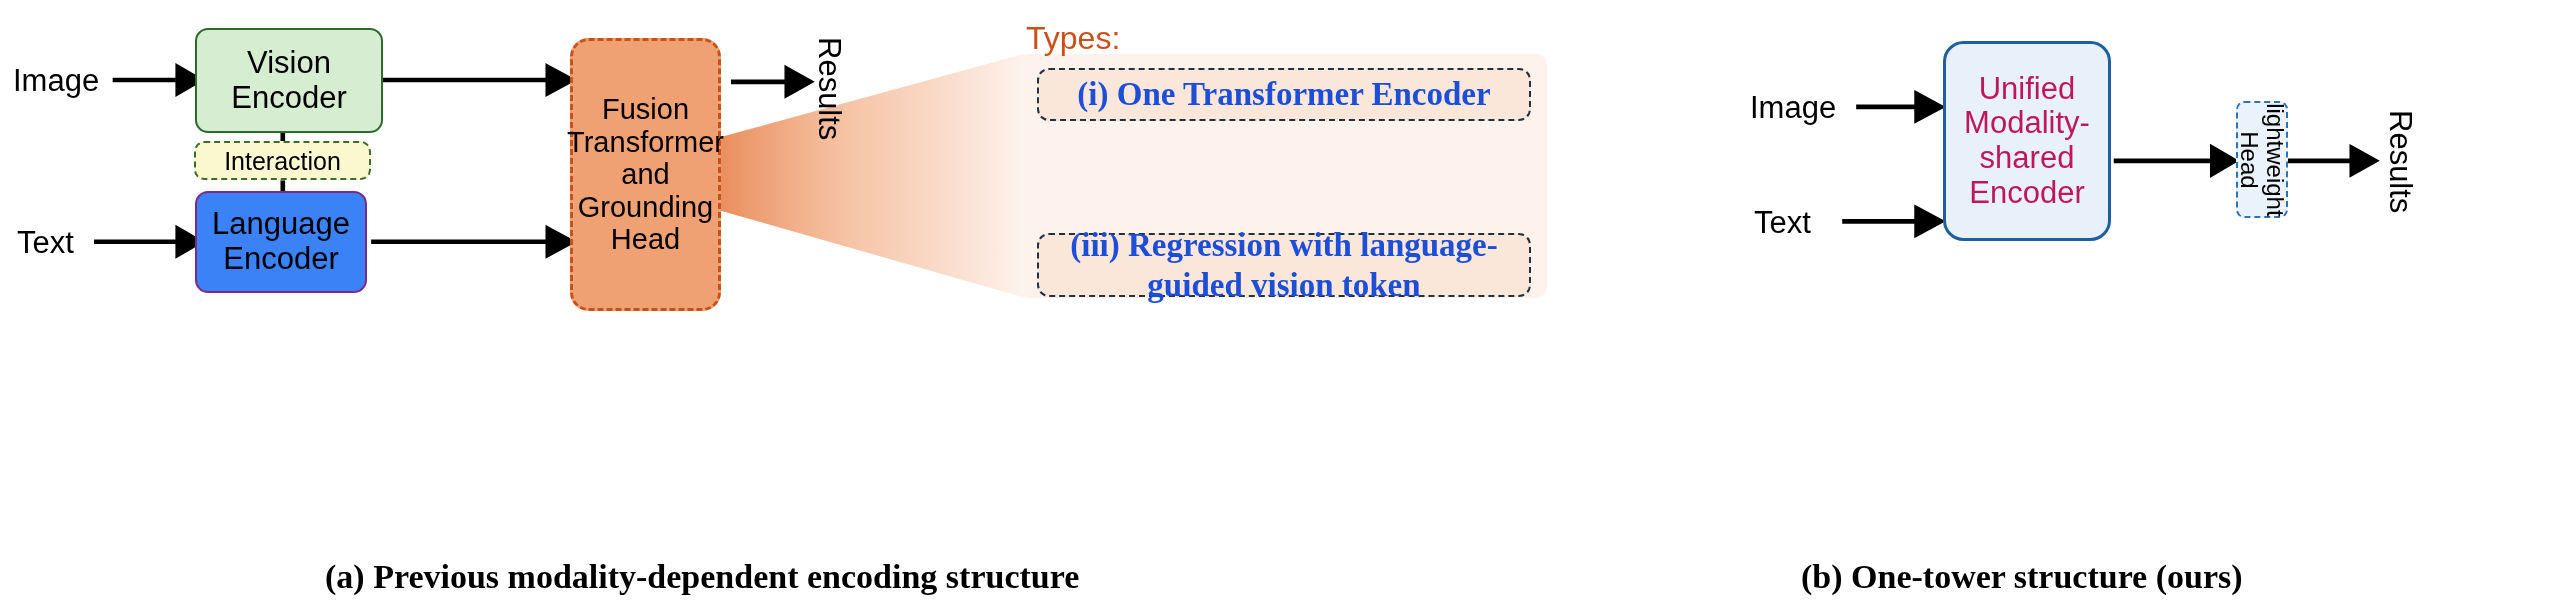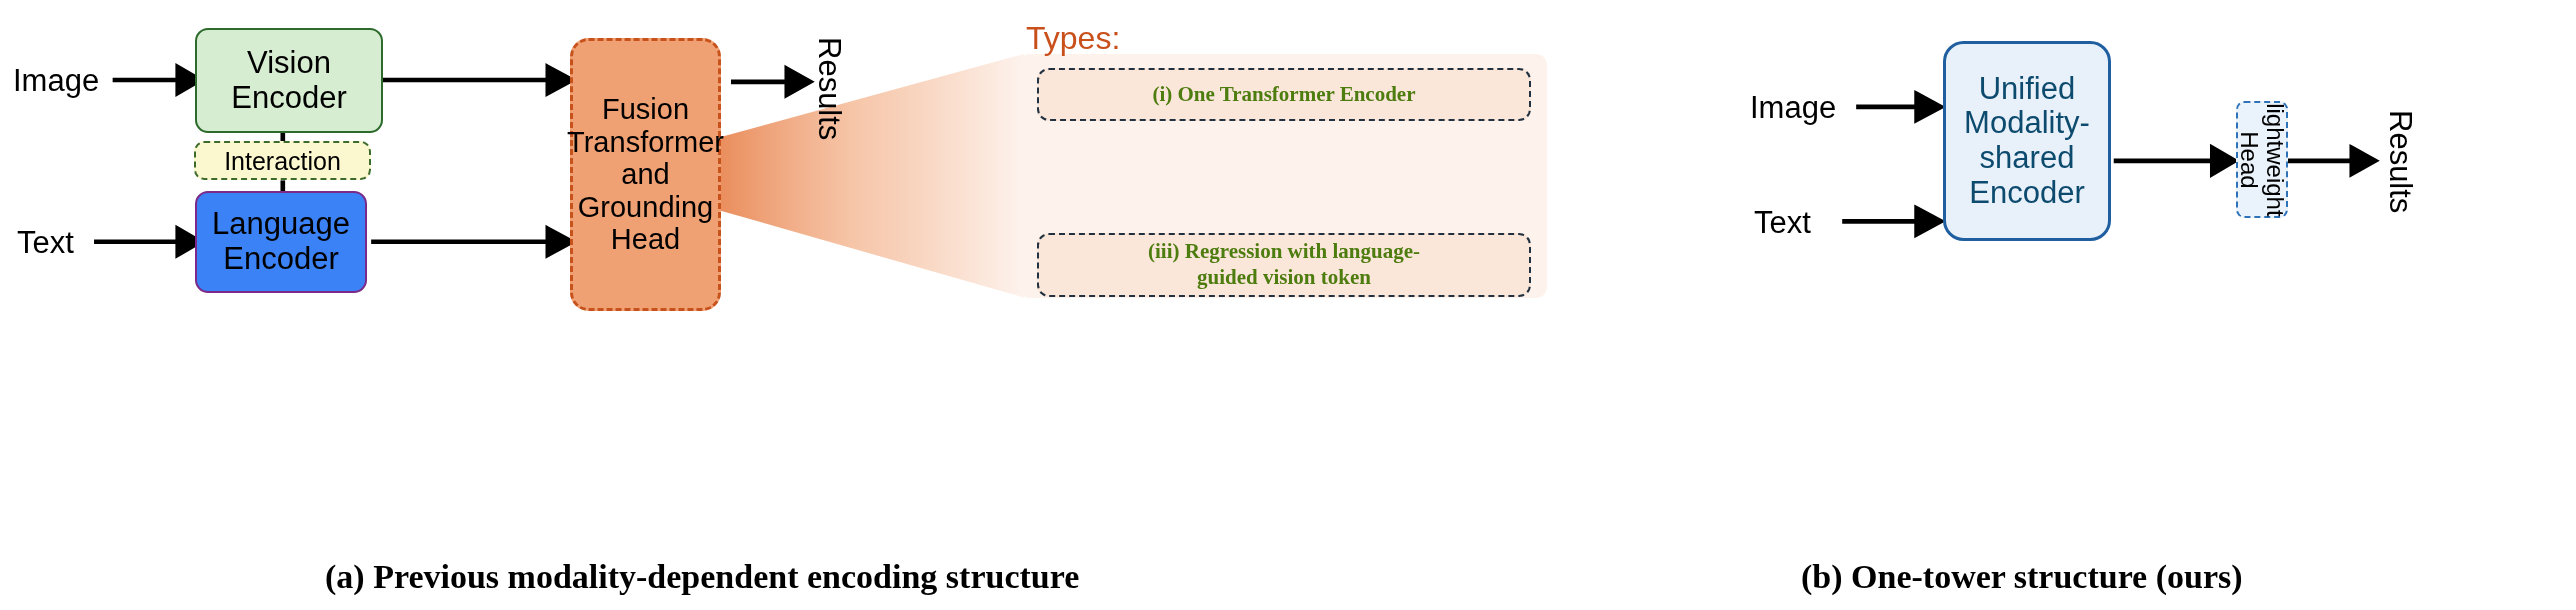--- a/index.html
+++ b/index.html
@@ -43,30 +43,30 @@
        font-size:29px;color:#000;margin-top:15px;}
 
   
   #types-panel{left:1019px;top:54px;width:528px;height:244px;
        background:#fdf2ec;border-radius:11.2px;}
   #types-title{position:absolute;left:1026px;top:20px;font-size:32px;
        color:#c9501b;font-weight:400;font-family:"Liberation Sans",sans-serif;}
   .type-item{position:absolute;box-sizing:border-box;
        background:#fbe6da;border:2.8px dashed #22313f;border-radius:12px;
        display:flex;align-items:center;justify-content:center;text-align:center;
-       font-family:"Liberation Serif",serif;font-weight:700;font-size:21px;
-       color:#4d7c0f;line-height:1.22;padding:0 18px;}
+       font-family:"Liberation Serif",serif;font-weight:700;font-size:33px;
+       color:#1d4ed8;line-height:1.22;padding:0 18px;}
   #type-1{left:1037px;top:68px;width:494px;height:53px;}
   #type-2{left:1037px;top:152px;width:494px;height:60px;}
   #type-3{left:1037px;top:233px;width:494px;height:64px;}
 
   
   #unified-encoder{left:1943px;top:41px;width:168px;height:200px;
        background:#e8f1fa;border:3.7px solid #1f5fa0;border-radius:20.5px;
-       font-size:31px;color:#0c4a6e;}
+       font-size:31px;color:#be185d;}
 
   
   #lightweight-head{left:2236px;top:101px;width:48px;height:113px;
        background:#eaf2fb;border:2.8px dashed #2e72b8;border-radius:8.4px;
        display:flex;align-items:center;justify-content:center;}
   #lightweight-head .vtext{transform:rotate(90deg);white-space:nowrap;
        font-size:24px;color:#000;line-height:1.08;text-align:center;}
 
   
   .results-label{position:absolute;font-size:31px;color:#000;

